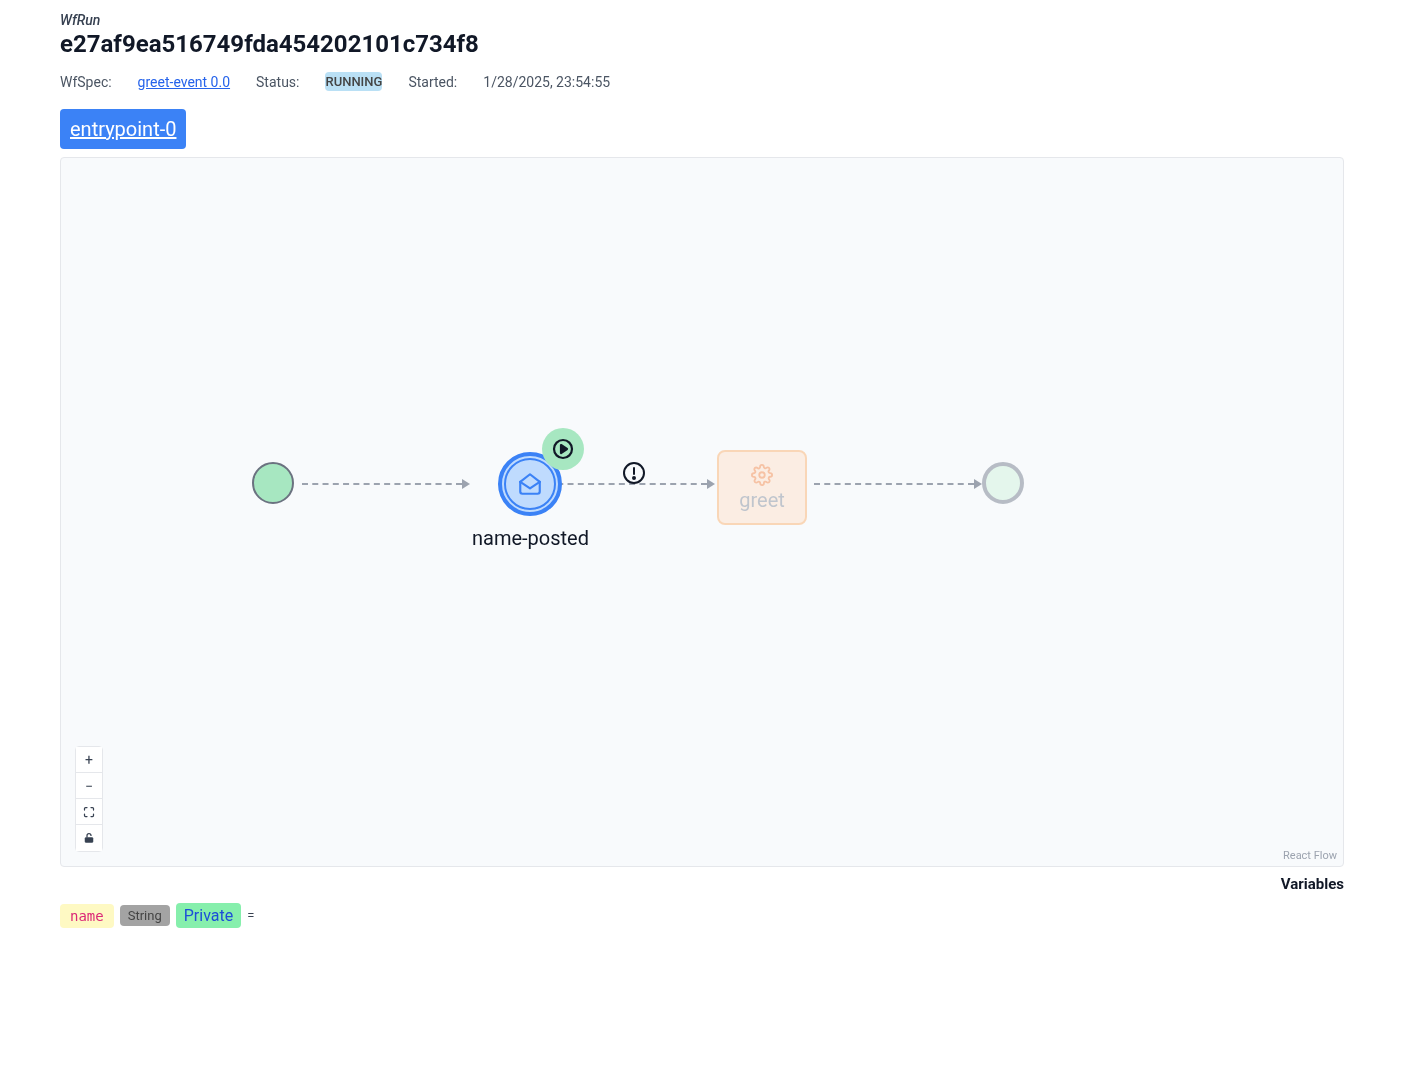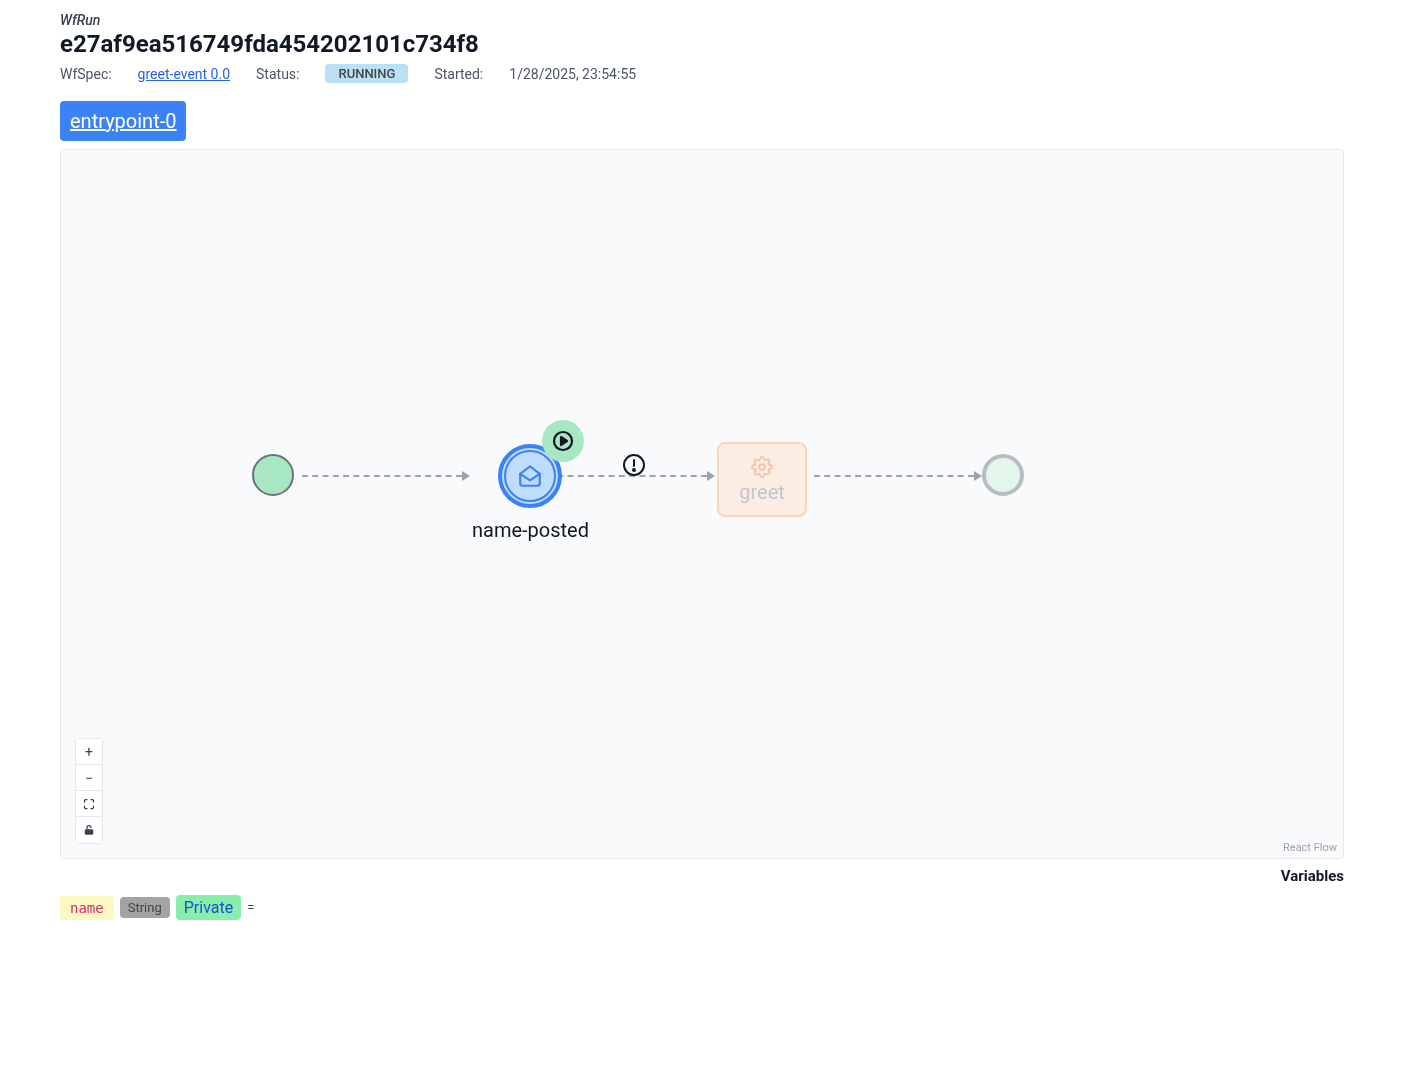--- a/index.html
+++ b/index.html
@@ -18,21 +18,21 @@
     }
     .resource-type {
       font-style: italic;
       font-size: 14px;
       color: #374151;
       font-weight: 500;
     }
     .resource-id {
       font-size: 24px;
       font-weight: 700;
-      margin: 2px 0 6px 0;
+      margin: 2px 0 14px 0;
       color: #111827;
     }
     .meta-row {
       display: flex;
       align-items: center;
       gap: 26px;
       font-size: 14px;
       color: #4b5563;
     }
     .meta-label {
@@ -40,21 +40,21 @@
     }
     .wfspec-link {
       color: #2563eb;
       text-decoration: underline;
       cursor: pointer;
     }
     .status-badge {
       background: #bae0f5;
       color: #444;
       font-weight: 500;
-      padding: 2px 13px;
+      padding: 2px 0;
       border-radius: 4px;
       font-size: 13px;
     }
     .tab-bar {
       margin: 18px 0 0 0;
     }
     .tab {
       display: inline-block;
       background: #3b82f6;
       color: #fff;

